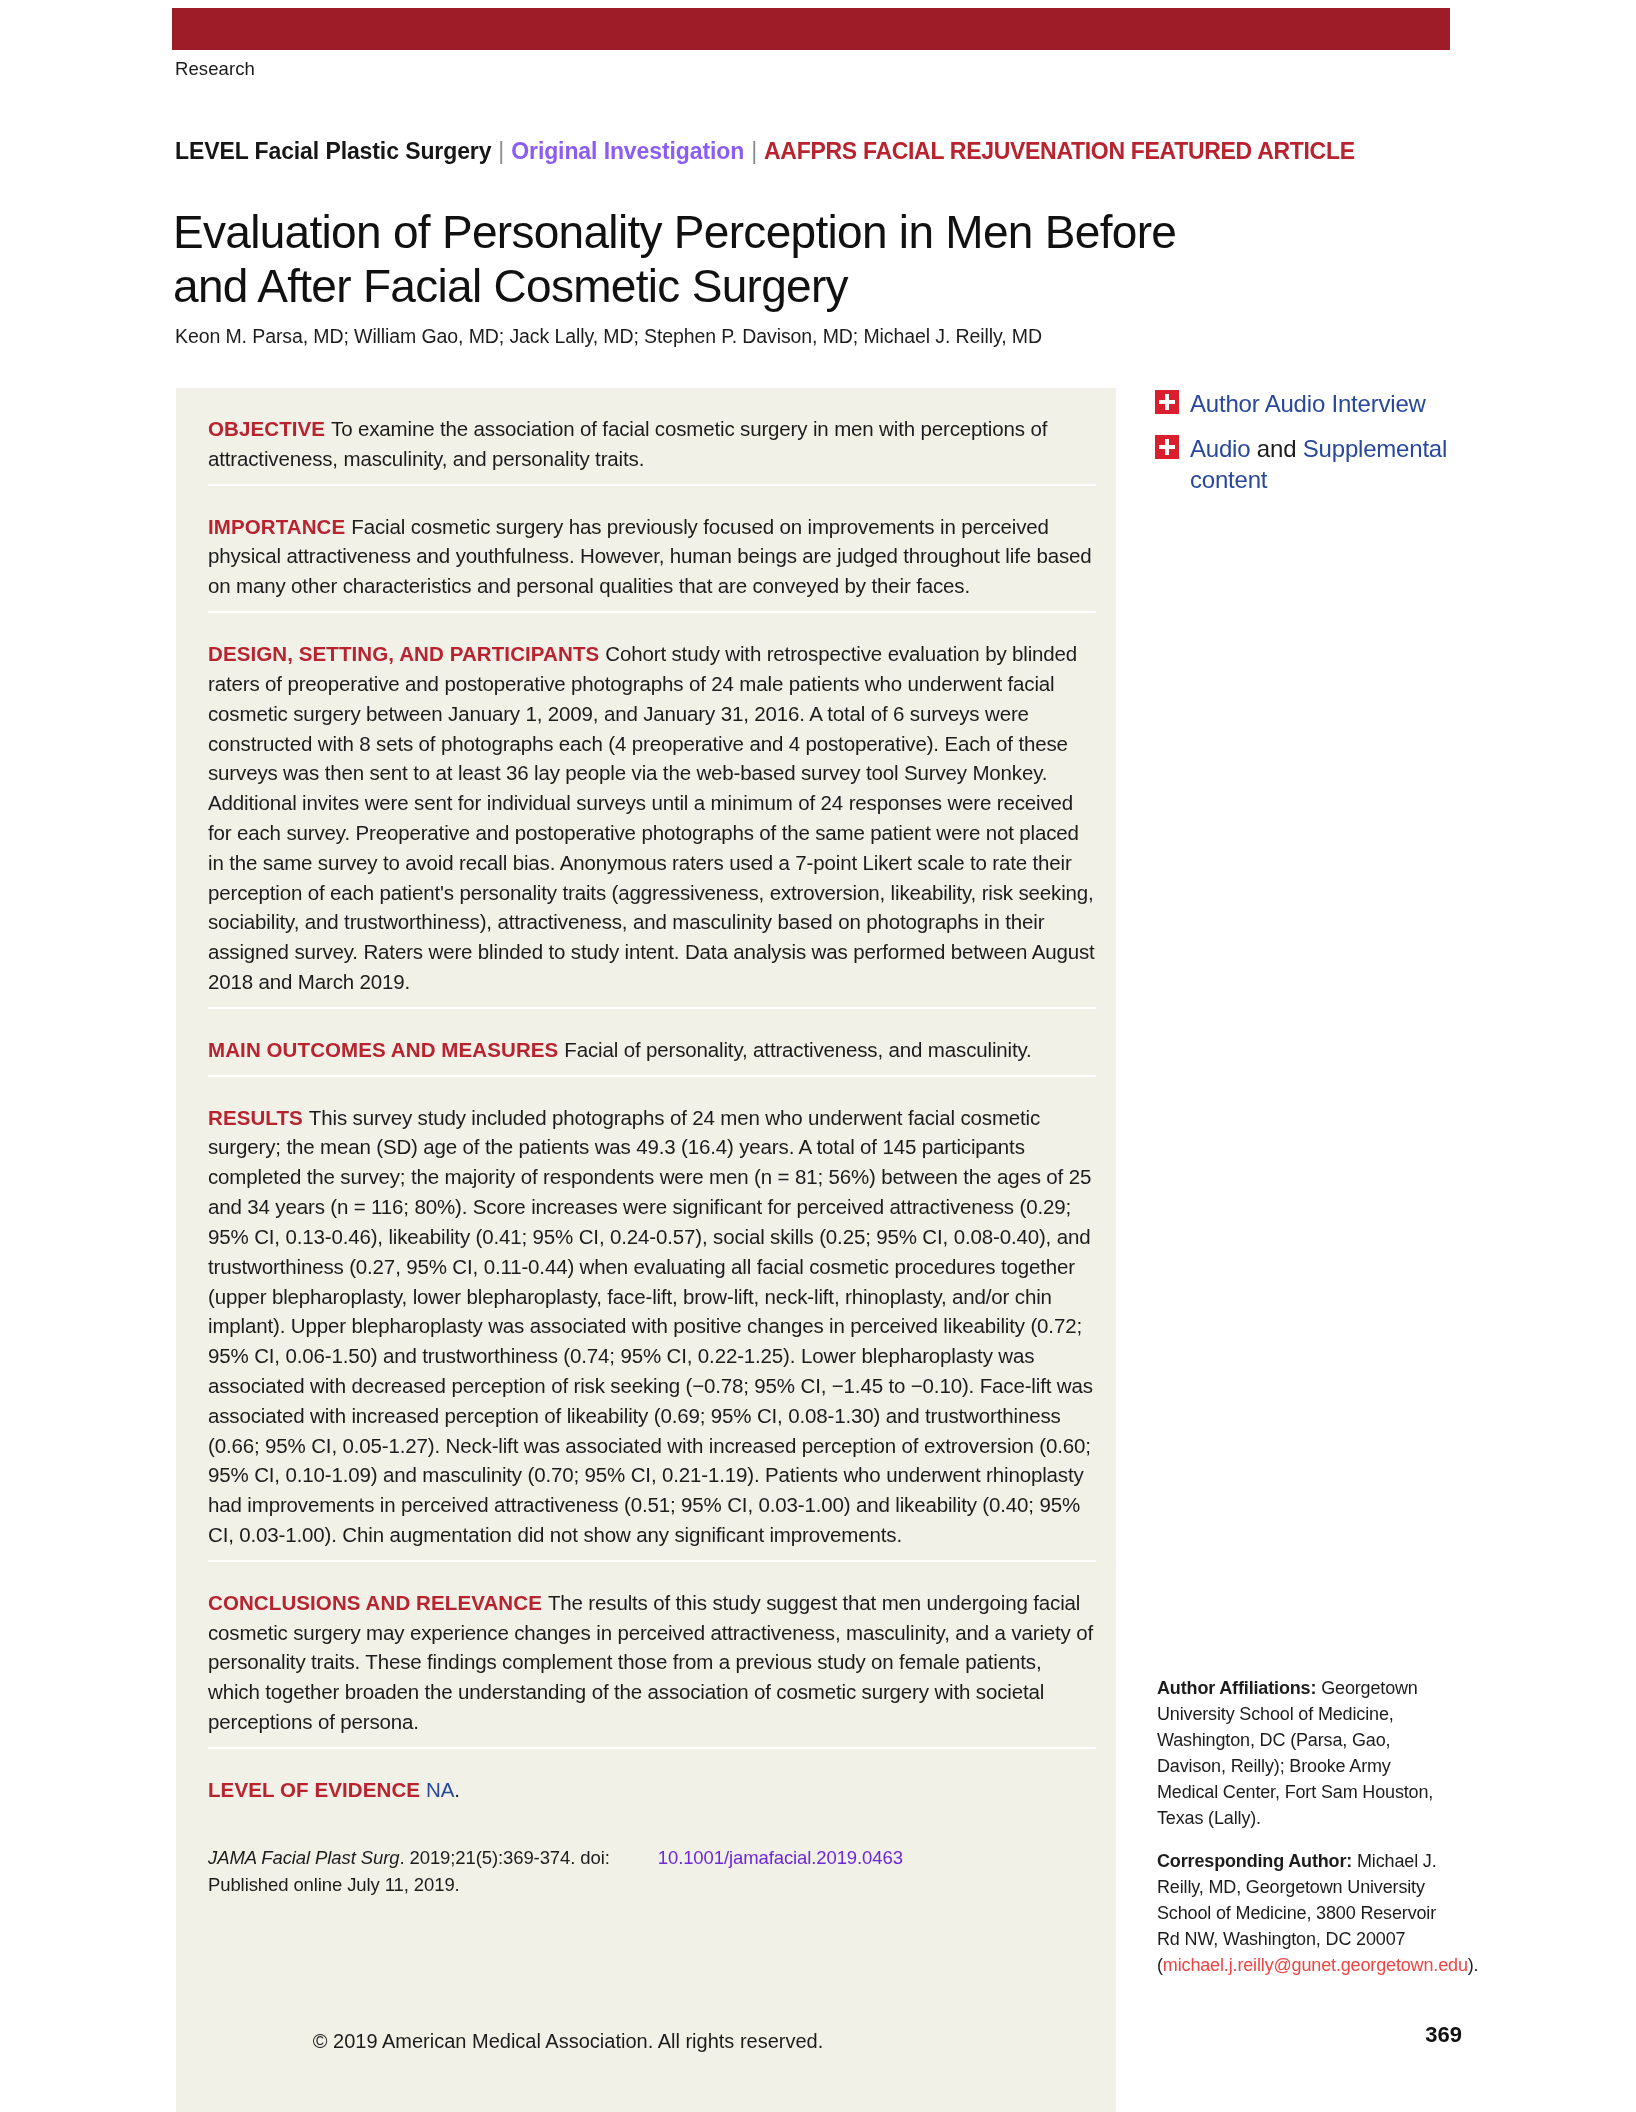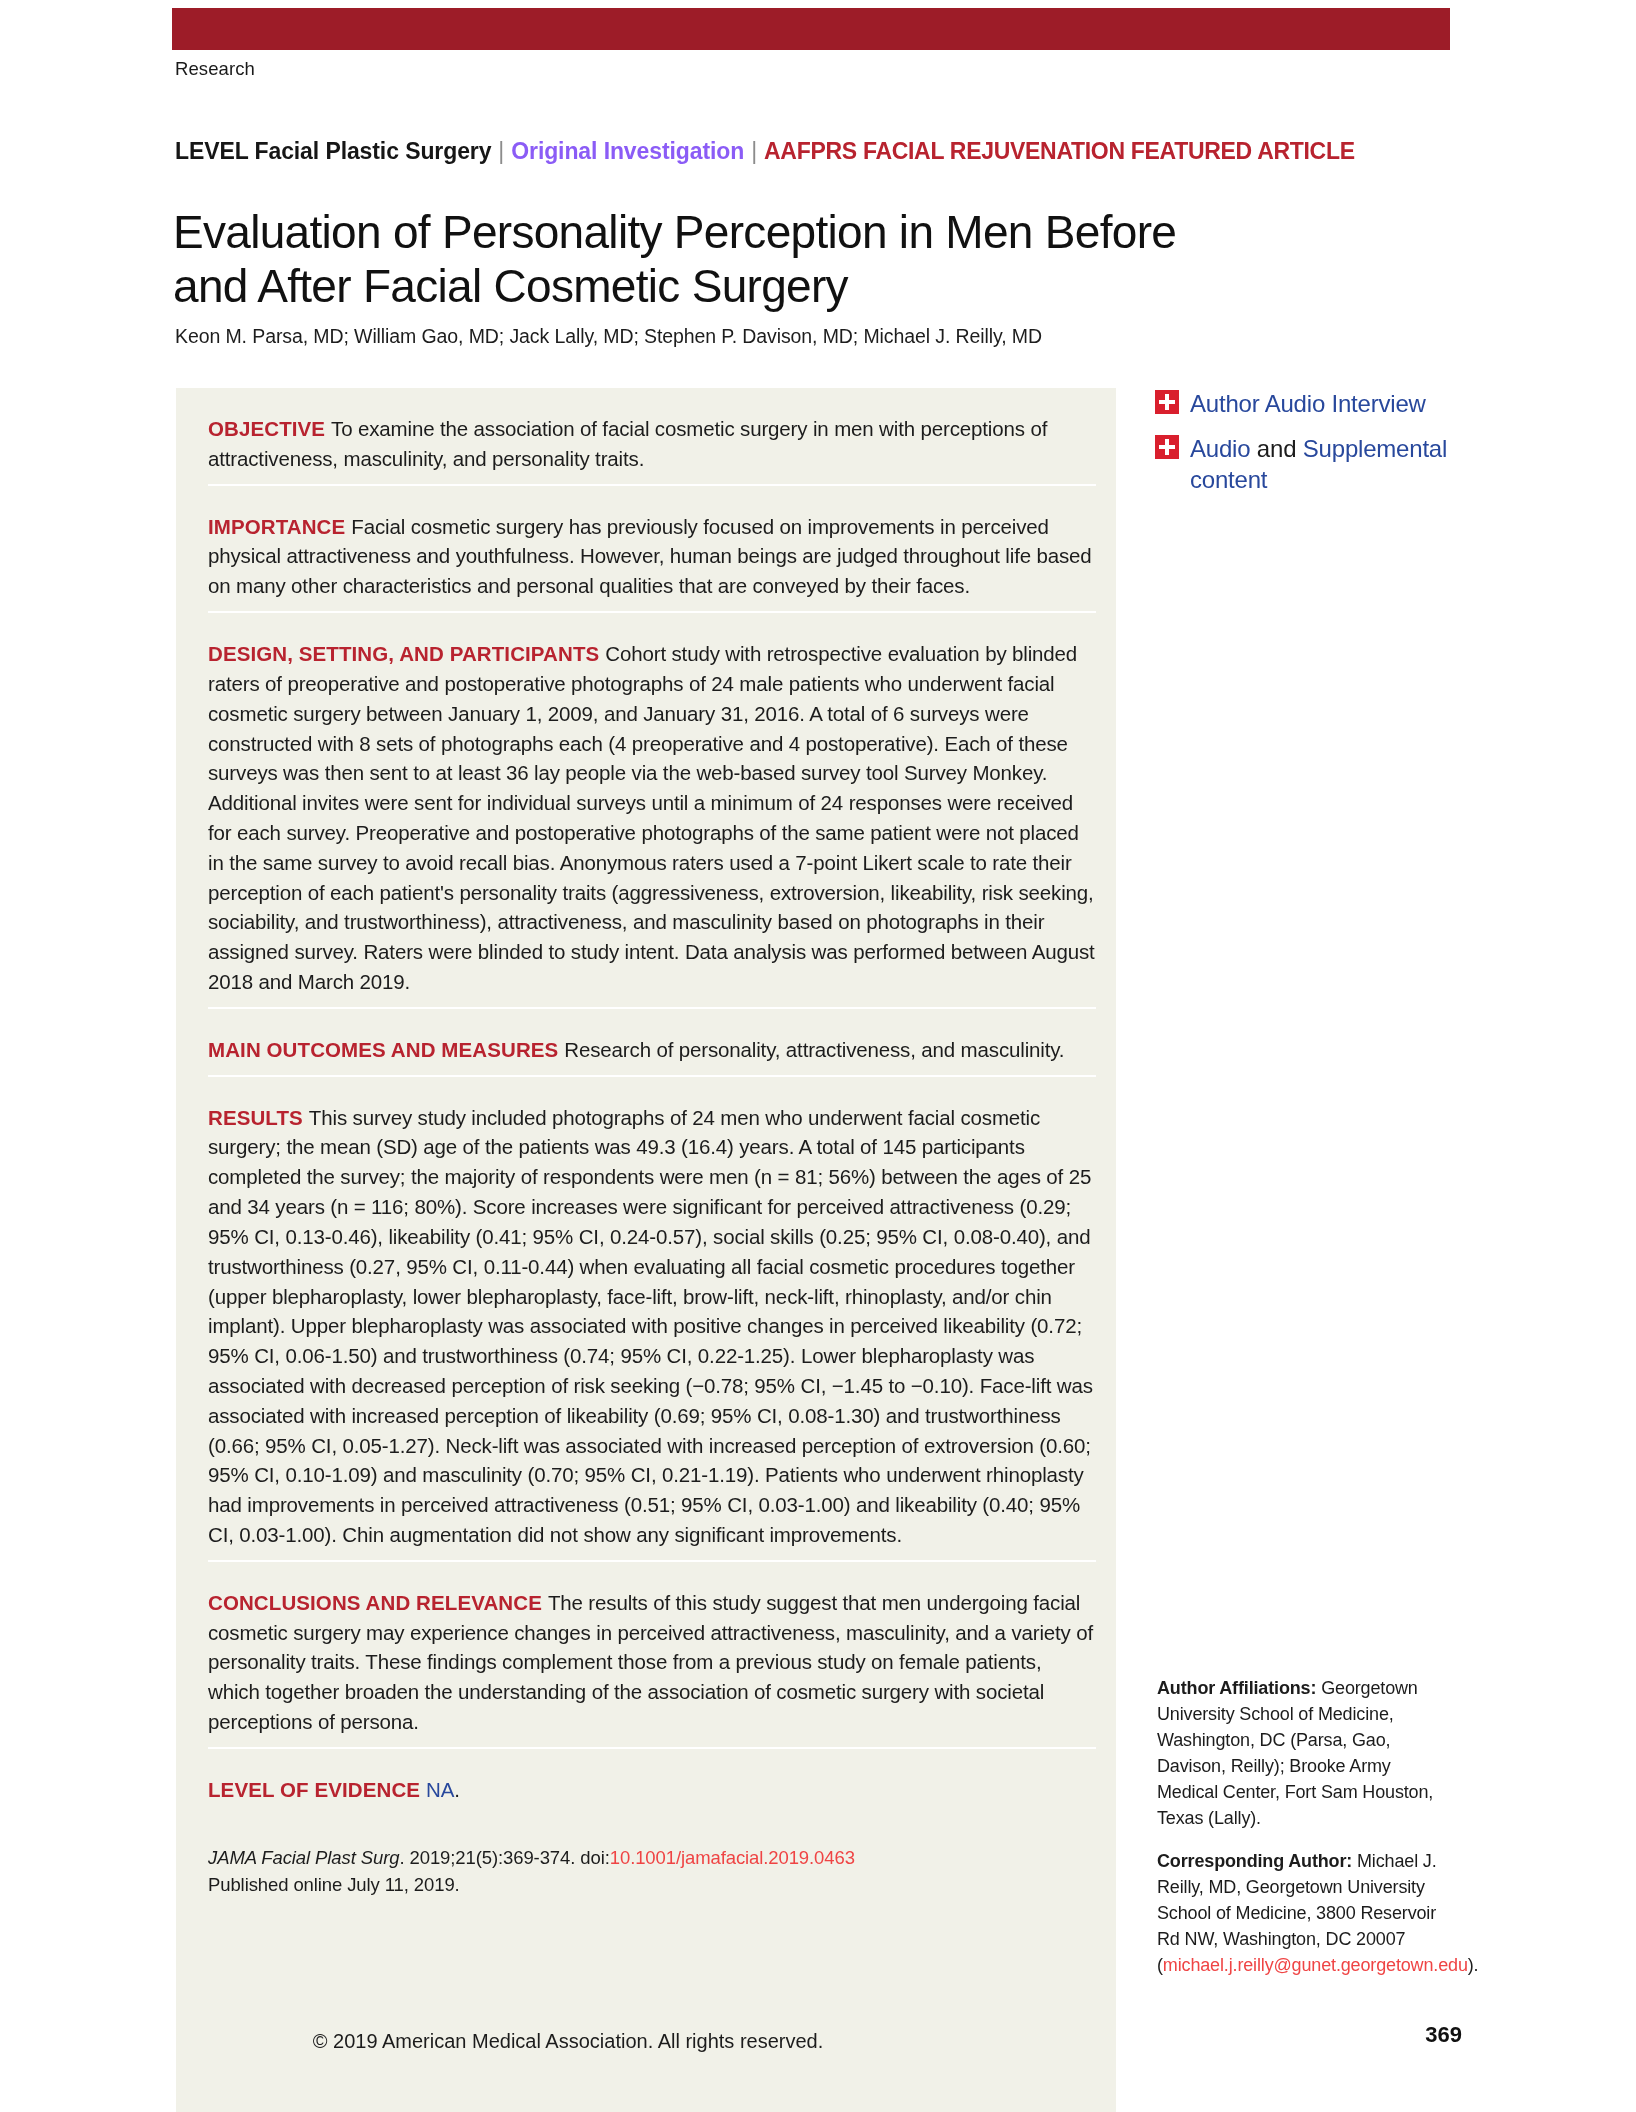--- a/index.html
+++ b/index.html
@@ -130,21 +130,21 @@
 
   
   .citation {
     margin-top: 30px;
     font-size: 18.5px;
     line-height: 1.45;
     color: #1c1c1c;
     letter-spacing: -0.1px;
   }
   .citation .ital { font-style: italic; }
-  .citation .doi { color: #ef4444; }
+  .citation .doi { color: #6d28d9; margin-left: 48px; }
 
   
   .copyright {
     position: absolute;
     left: 176px;
     top: 2030px;
     width: 784px;
     text-align: center;
     font-size: 20px;
     color: #1c1c1c;
@@ -243,21 +243,21 @@
 
     <div class="sec">
       <p><span class="lbl">IMPORTANCE</span><span class="lbl-sp"></span><span>Facial cosmetic surgery has previously focused on improvements in perceived physical attractiveness and youthfulness. However, human beings are judged throughout life based on many other characteristics and personal qualities that are conveyed by their faces.</span></p>
     </div>
 
     <div class="sec">
       <p><span class="lbl">DESIGN, SETTING, AND PARTICIPANTS</span><span class="lbl-sp"></span><span>Cohort study with retrospective evaluation by blinded raters of preoperative and postoperative photographs of 24 male patients who underwent facial cosmetic surgery between January 1, 2009, and January 31, 2016. A total of 6 surveys were constructed with 8 sets of photographs each (4 preoperative and 4 postoperative). Each of these surveys was then sent to at least 36 lay people via the web-based survey tool Survey Monkey. Additional invites were sent for individual surveys until a minimum of 24 responses were received for each survey. Preoperative and postoperative photographs of the same patient were not placed in the same survey to avoid recall bias. Anonymous raters used a 7-point Likert scale to rate their perception of each patient's personality traits (aggressiveness, extroversion, likeability, risk seeking, sociability, and trustworthiness), attractiveness, and masculinity based on photographs in their assigned survey. Raters were blinded to study intent. Data analysis was performed between August 2018 and March 2019.</span></p>
     </div>
 
     <div class="sec">
-      <p><span class="lbl">MAIN OUTCOMES AND MEASURES</span><span class="lbl-sp"></span><span>Research of personality, attractiveness, and masculinity.</span></p>
+      <p><span class="lbl">MAIN OUTCOMES AND MEASURES</span><span class="lbl-sp"></span><span>Facial of personality, attractiveness, and masculinity.</span></p>
     </div>
 
     <div class="sec">
       <p><span class="lbl">RESULTS</span><span class="lbl-sp"></span><span>This survey study included photographs of 24 men who underwent facial cosmetic surgery; the mean (SD) age of the patients was 49.3 (16.4) years. A total of 145 participants completed the survey; the majority of respondents were men (n = 81; 56%) between the ages of 25 and 34 years (n = 116; 80%). Score increases were significant for perceived attractiveness (0.29; 95% CI, 0.13-0.46), likeability (0.41; 95% CI, 0.24-0.57), social skills (0.25; 95% CI, 0.08-0.40), and trustworthiness (0.27, 95% CI, 0.11-0.44) when evaluating all facial cosmetic procedures together (upper blepharoplasty, lower blepharoplasty, face-lift, brow-lift, neck-lift, rhinoplasty, and/or chin implant). Upper blepharoplasty was associated with positive changes in perceived likeability (0.72; 95% CI, 0.06-1.50) and trustworthiness (0.74; 95% CI, 0.22-1.25). Lower blepharoplasty was associated with decreased perception of risk seeking (−0.78; 95% CI, −1.45 to −0.10). Face-lift was associated with increased perception of likeability (0.69; 95% CI, 0.08-1.30) and trustworthiness (0.66; 95% CI, 0.05-1.27). Neck-lift was associated with increased perception of extroversion (0.60; 95% CI, 0.10-1.09) and masculinity (0.70; 95% CI, 0.21-1.19). Patients who underwent rhinoplasty had improvements in perceived attractiveness (0.51; 95% CI, 0.03-1.00) and likeability (0.40; 95% CI, 0.03-1.00). Chin augmentation did not show any significant improvements.</span></p>
     </div>
 
     <div class="sec">
       <p><span class="lbl">CONCLUSIONS AND RELEVANCE</span><span class="lbl-sp"></span><span>The results of this study suggest that men undergoing facial cosmetic surgery may experience changes in perceived attractiveness, masculinity, and a variety of personality traits. These findings complement those from a previous study on female patients, which together broaden the understanding of the association of cosmetic surgery with societal perceptions of persona.</span></p>
     </div>
 

